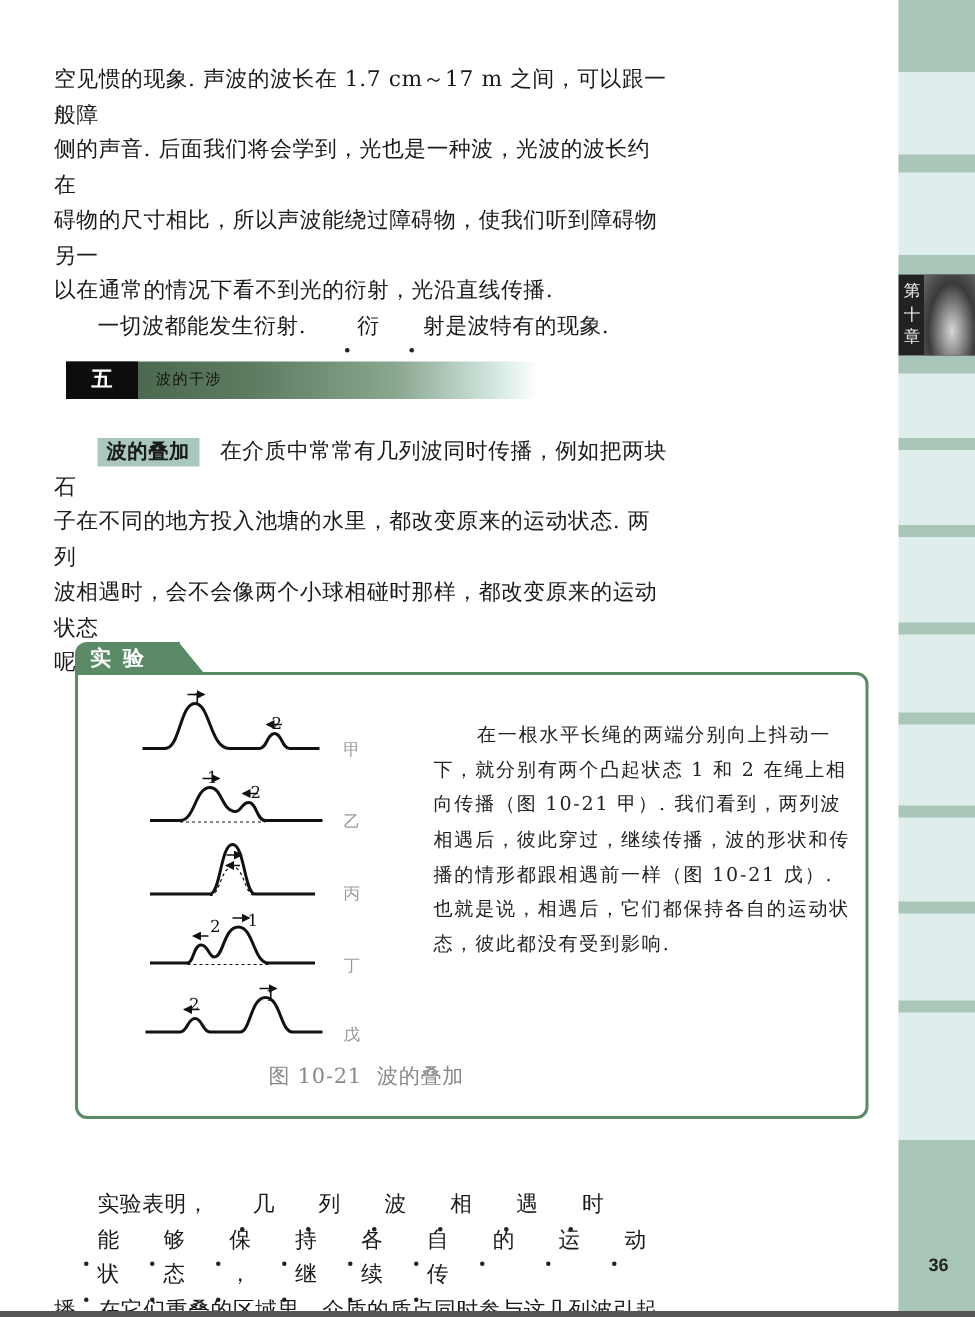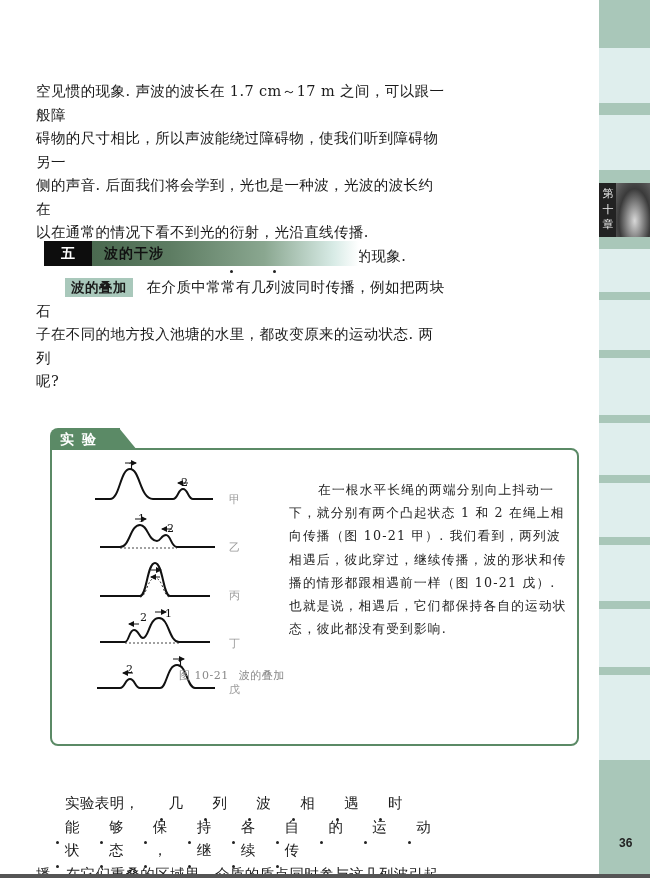--- a/index.html
+++ b/index.html
@@ -27,37 +27,37 @@
     .chapter-label { position: absolute; left: 1px; top: 3px; width: 16px; color: #eee; font-size: 11px; line-height: 15.5px; text-align: center; }
     .chapter-img { position: absolute; left: 17px; top: 0; width: 34px; height: 54px;
       background: radial-gradient(ellipse at 55% 70%, #d8d8d8 0%, #8a8a8a 30%, #3a3a3a 60%, #6a6a6a 100%); }
     .page-number { position: absolute; left: 619px; top: 836px; font-family: "Liberation Sans", sans-serif; font-weight: bold; font-size: 12px; color: #222; }
     
     .section-bar { position: absolute; left: 44px; top: 241px; width: 315px; height: 25px;
       background: linear-gradient(to right, #3f5e44 0%, #5d7c62 40%, #8aa790 70%, #d8ebe6 92%, #ffffff 100%); }
     .section-num { position: absolute; left: 0; top: 0; width: 48px; height: 25px; background: #0d0d0d; color: #fff;
       font-size: 14px; line-height: 25px; text-align: center; font-weight: bold; }
     .section-title { position: absolute; left: 60px; top: 0; height: 41px; line-height: 25px; font-family: "DejaVu Sans", sans-serif;
-      font-weight: bold; font-size: 14px; color: #111; letter-spacing: 1px; }
+      font-weight: normal; font-size: 10px; color: #111; letter-spacing: 1px; }
     .subhead-tag { display: inline-block; background: #a9c8bb; font-family: "DejaVu Sans", sans-serif; font-weight: bold;
       font-size: 13.5px; padding: 0 6px; line-height: 19px; margin-right: 14px; text-indent: 0; }
     
     .exp-box { position: absolute; left: 50px; top: 448px; width: 525px; height: 294px;
       border: 2.5px solid #5b8a66; border-radius: 0 8px 8px 8px; background: #fff; }
     .exp-tab { position: absolute; left: 50px; top: 428px; width: 70px; height: 22px; background: #5b8a66;
       border-radius: 8px 0 0 0; }
     .exp-tab::after { content: ""; position: absolute; right: -17px; top: 0; width: 0; height: 0;
       border-bottom: 22px solid #5b8a66; border-right: 18px solid transparent; }
     .exp-tab-label { position: absolute; left: 10px; top: 0; line-height: 22px; color: #fff; font-family: "DejaVu Sans", sans-serif;
       font-weight: bold; font-size: 14px; letter-spacing: 8px; }
     .exp-text { position: absolute; left: 286px; top: 475px; width: 284px; font-size: 12.7px; line-height: 23.2px; letter-spacing: 1.2px; color: #222; }
     .exp-text p { margin: 3px; text-indent: 29px; }
     .wave-svg { position: absolute; left: 85px; top: 460px; }
     .wave-label { position: absolute; font-size: 11px; color: #999; }
-    .fig-caption { position: absolute; left: 131px; top: 668px; font-size: 11px; color: #888; letter-spacing: 0.5px; padding-left: 48px; }
+    .fig-caption { position: absolute; left: 131px; top: 709px; font-size: 14px; color: #888; letter-spacing: 0.5px; padding-left: 48px; }
     .fig-caption span + span { margin-left: 10px; }
     .bottom-line { position: absolute; left: 0; top: 874px; width: 650px; height: 4px; background: #555; }
   </style>
 </head>
 <body>
 
 <div class="sidebar">
   <div class="stripe" style="top:0;height:48px;"></div>
   <div class="stripe" style="top:103px;height:12px;"></div>
   <div class="stripe" style="top:170px;height:13px;"></div>
@@ -74,36 +74,37 @@
 <div class="chapter-tab">
   <div class="chapter-label">
     <div>第</div>
     <div>十</div>
     <div>章</div>
   </div>
   <div class="chapter-img"></div>
 </div>
 <div class="page-number">36</div>
 
-<div class="para" style="top:42px;margin-top:38px;">
+<div class="para" style="top:42px;">
   <div>空见惯的现象. 声波的波长在 1.7 cm～17 m 之间，可以跟一般障</div>
+  <div>侧的声音. 后面我们将会学到，光也是一种波，光波的波长约在</div>
   <div>碍物的尺寸相比，所以声波能绕过障碍物，使我们听到障碍物另一</div>
-  <div>侧的声音. 后面我们将会学到，光也是一种波，光波的波长约在</div>
   <div>以在通常的情况下看不到光的衍射，光沿直线传播.</div>
   <div class="indent"><span>一切波都能发生衍射. </span><span class="emph"><span class="emph-dot" id="emA">衍</span><span class="emph-dot" id="emB">射</span></span><span>是波特有的现象.</span></div>
 </div>
 
 <div class="section-bar">
   <div class="section-num">五</div>
   <div class="section-title">波的干涉</div>
 </div>
 
-<div class="para" style="top:276px;">
+<div class="para" style="top:290px;">
   <div class="indent"><span class="subhead-tag">波的叠加</span><span>在介质中常常有几列波同时传播，例如把两块石</span></div>
   <div>子在不同的地方投入池塘的水里，都改变原来的运动状态. 两列</div>
+  <div>波相遇时，会不会像两个小球相碰时那样，都改变原来的运动状态</div>
   <div>呢?</div>
 </div>
 
 <div class="exp-tab">
   <span class="exp-tab-label">实验</span>
 </div>
 <div class="exp-box"></div>
 
 <svg class="wave-svg" width="170" height="240" viewBox="0 0 170 240">
   <defs>

